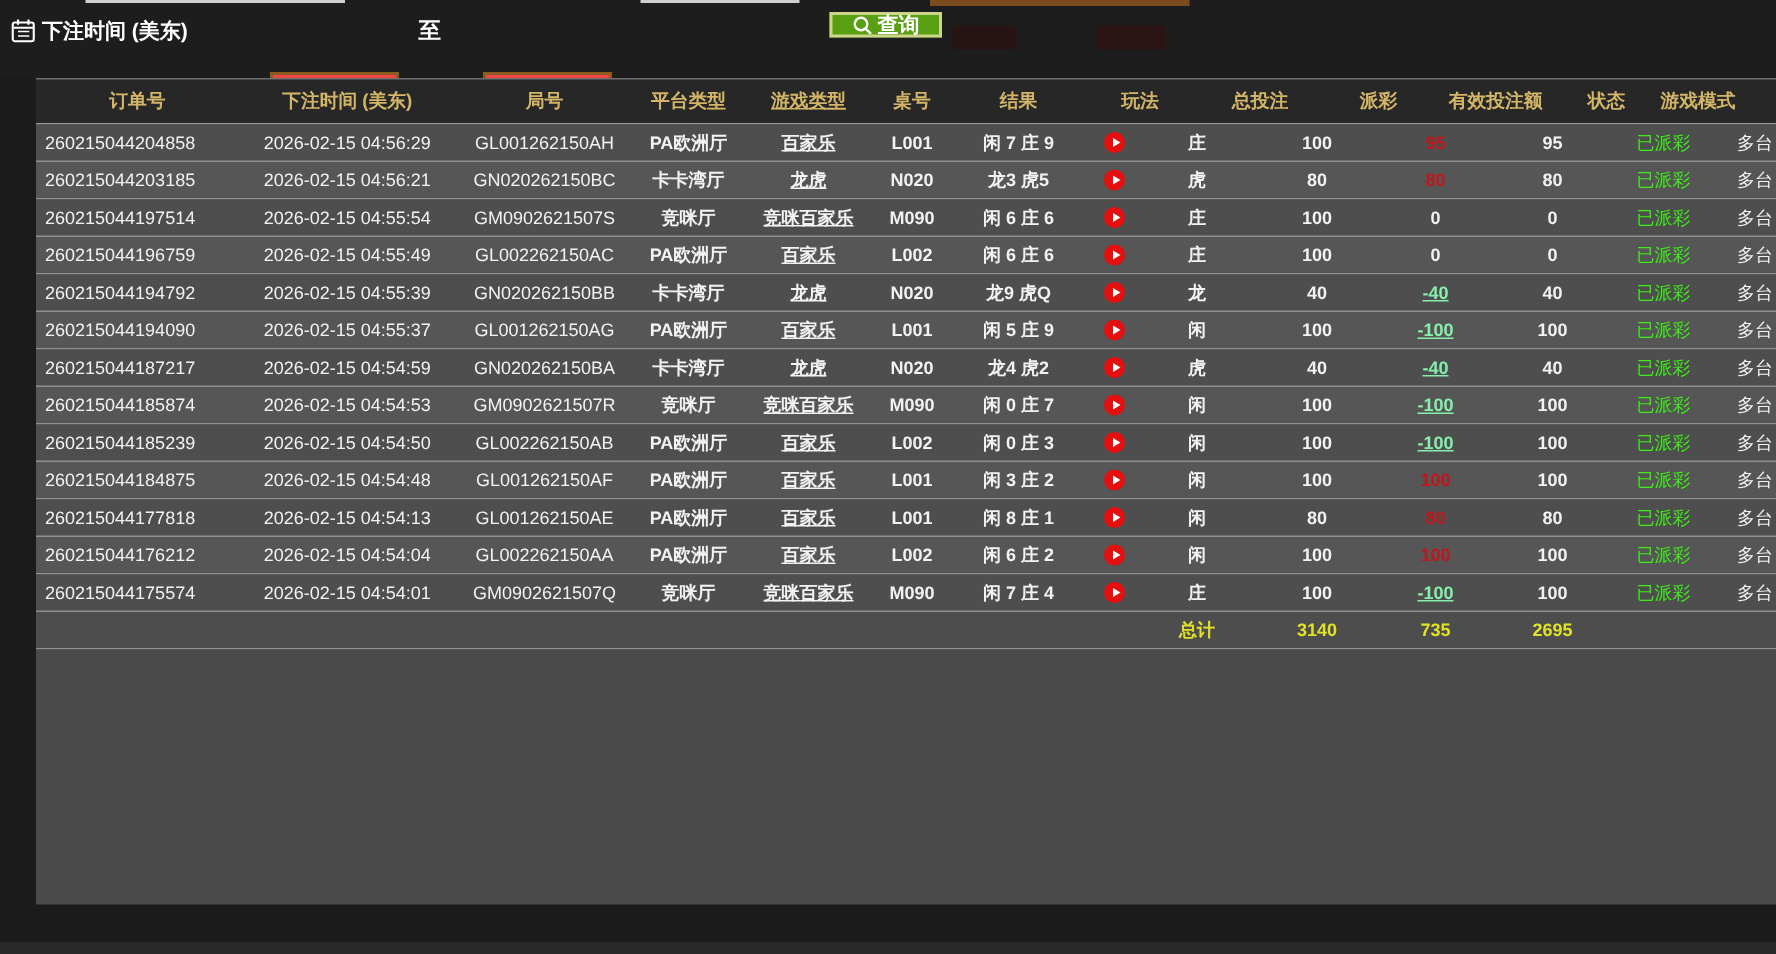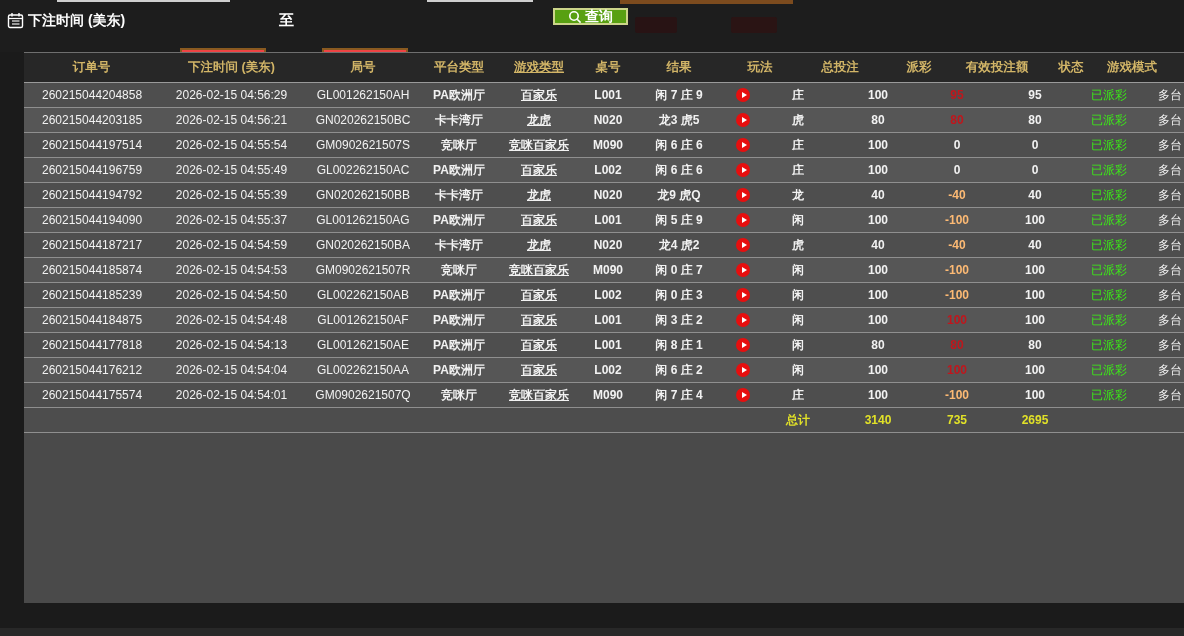--- a/index.html
+++ b/index.html
@@ -47,37 +47,37 @@
   }
   .thead .cell { color:#d2b567; font-size:12.5px; font-weight:bold; }
   .row {
     display:flex; height:25px; align-items:center;
     border-bottom:1px solid #8f8f8f; font-size:12px; color:#f2f2f2;
     background:#4e4e4e;
   }
   .row.alt { background:#565656; }
   .row.summary { background:#4d4d4d; }
   .cell { text-align:center; overflow:hidden; white-space:nowrap; }
-  .c0 { width:135px; text-align:left; padding-left:18px; }
+  .c0 { width:135px; text-align:left; padding-left:6px; }
   .c1 { width:145px; }
   .c2 { width:118px; }
   .c3 { width:74px;  font-weight:bold; }
   .c4 { width:86px;  font-weight:bold;text-decoration:underline; }
   .c5 { width:52px;  font-weight:bold; }
   .c6 { width:90px;  font-weight:bold; }
   .c7 { width:38px; display:flex; align-items:center; justify-content:center; }
   .c8 { width:72px;  font-weight:bold; }
   .c9 { width:88px;  font-weight:bold; }
   .c10{ width:70px;  font-weight:bold; }
   .c11{ width:86px;  font-weight:bold; }
   .c12{ width:62px; }
   .c13{ width:60px;  font-weight:normal; }
   .thead .c0 { text-align:center; padding-left:0; }
   .pos  { color:#c0161c; }
-  .neg  { color:#fdba74; }
+  .neg  { color:#86efac;text-decoration:underline; }
   .zero { color:#f2f2f2; }
   .status-paid { color:#3bee16; }
   .summary .cell { color:#e1e128; font-weight:bold; }
   .play-icon {
     width:14px; height:14px; border-radius:50%; background:#e60f0f;
     display:flex; align-items:center; justify-content:center; cursor:pointer;
   }
   .play-icon::after {
     content:""; display:block; margin-left:2px;
     border-left:5px solid #ffffff; border-top:3px solid transparent; border-bottom:3px solid transparent;

